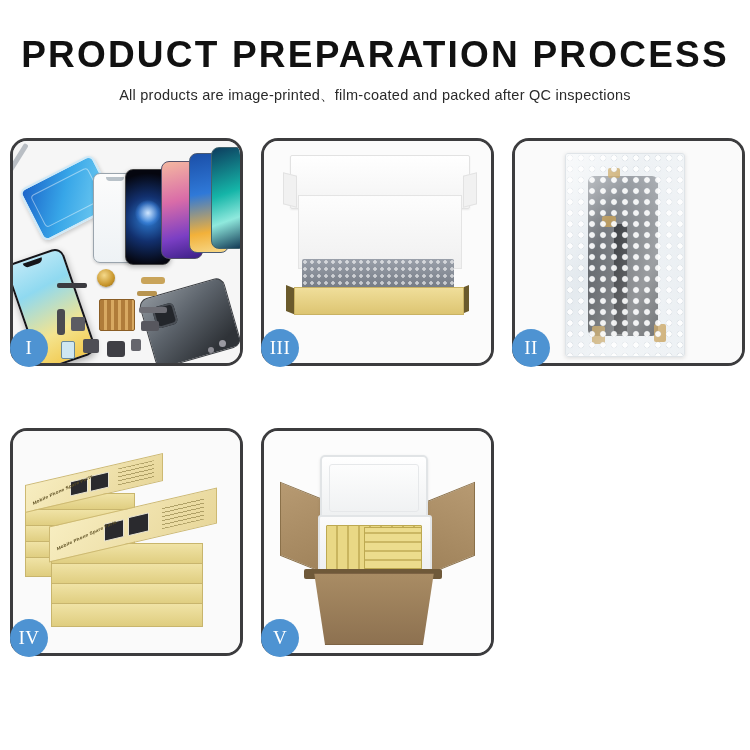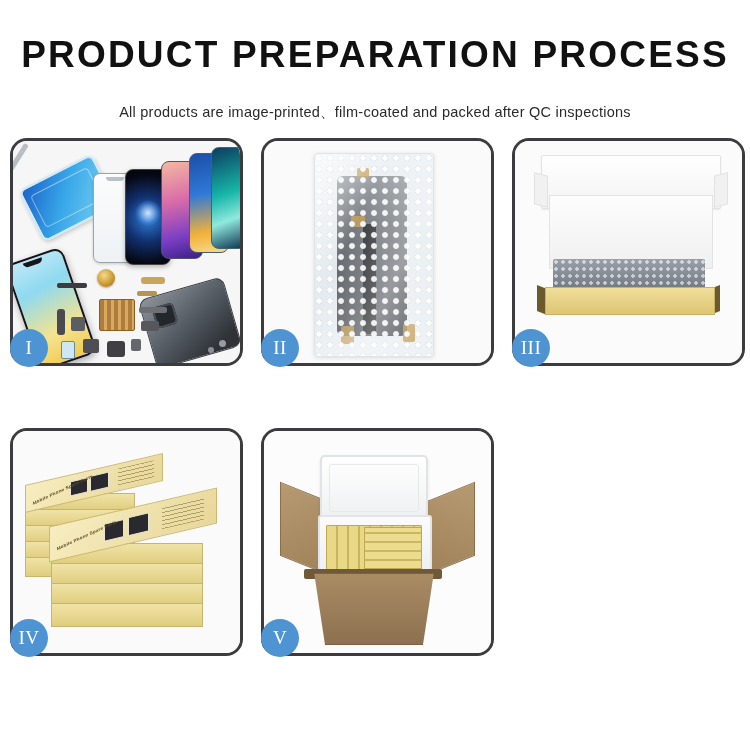--- a/index.html
+++ b/index.html
@@ -11,21 +11,21 @@
   .page{position:relative;width:750px;height:750px;}
 
   
   .header{text-align:center;padding-top:36px;}
   .title{
     font-size:37px;font-weight:700;color:#111;
     letter-spacing:2.2px;line-height:1.05;
     font-family:"Liberation Sans", sans-serif;
   }
   .subtitle{
-    margin-top:28px;font-size:14.5px;color:#2a2a2a;
+    margin-top:11px;font-size:14.5px;color:#2a2a2a;
     letter-spacing:.25px;font-weight:400;
   }
 
   
   .grid{
     position:absolute;left:10px;top:138px;
     width:730px;
     display:grid;
     grid-template-columns:repeat(3,233px);
     grid-template-rows:repeat(2,228px);
@@ -376,48 +376,48 @@
         <div class="part flex-j"></div>
         <div class="part flex-k"></div>
         <div class="part screw-a"></div>
         <div class="part screw-b"></div>
         <div class="tool"></div>
       </div>
       <div class="badge">I</div>
     </div>
 
     <div class="panel">
+      <div class="panel-inner p3">
+        <div class="b3-lid"></div>
+        <div class="b3-back"></div>
+        <div class="b3-foam"></div>
+        <div class="b3-side-l"></div>
+        <div class="b3-side-r"></div>
+        <div class="b3-front"></div>
+      </div>
+      <div class="badge">III</div>
+    </div>
+
+    <div class="panel">
       <div class="panel-inner p2">
         <div class="bag">
           <div class="bag-part"></div>
           <div class="bag-cable"></div>
           <div class="bag-tape-a"></div>
           <div class="bag-tape-b"></div>
           <div class="bag-tape-c"></div>
           <div class="bag-tape-d"></div>
           <div class="bubbles"></div>
           <div class="bag-sheen"></div>
         </div>
       </div>
       <div class="badge">II</div>
     </div>
 
     <div class="panel">
-      <div class="panel-inner p3">
-        <div class="b3-lid"></div>
-        <div class="b3-back"></div>
-        <div class="b3-foam"></div>
-        <div class="b3-side-l"></div>
-        <div class="b3-side-r"></div>
-        <div class="b3-front"></div>
-      </div>
-      <div class="badge">III</div>
-    </div>
-
-    <div class="panel">
       <div class="panel-inner p4">
         <div class="stack">
 
           <div class="sbox" style="left:4px;top:46px;width:108px;height:16px;"></div>
           <div class="sbox" style="left:4px;top:62px;width:108px;height:16px;"></div>
           <div class="sbox" style="left:4px;top:78px;width:108px;height:16px;"></div>
           <div class="sbox" style="left:4px;top:94px;width:108px;height:16px;"></div>
           <div class="sbox" style="left:4px;top:110px;width:108px;height:18px;"></div>
 
           <div class="sbox-top" style="left:4px;top:22px;width:136px;height:26px;transform:skewY(-13deg);">

